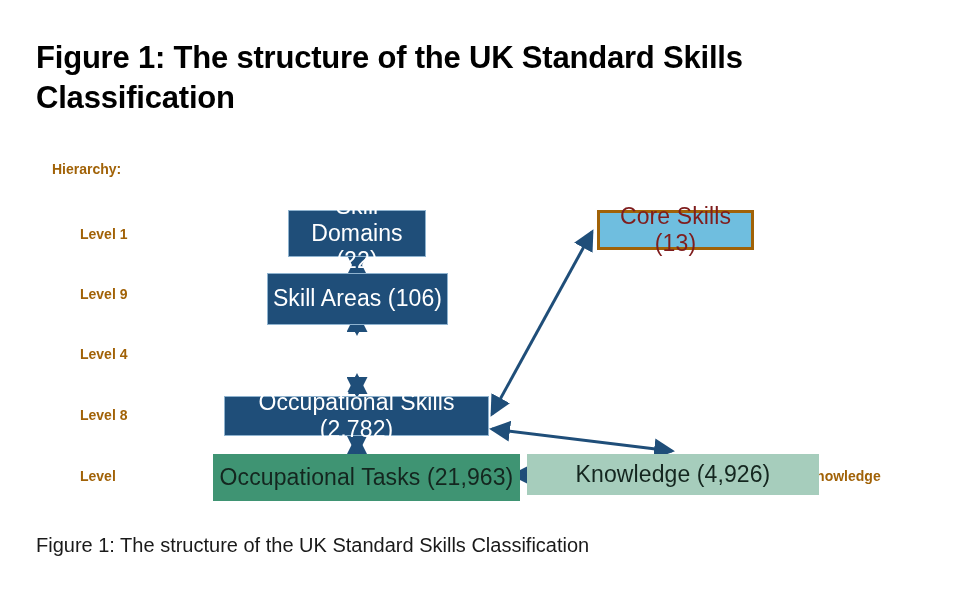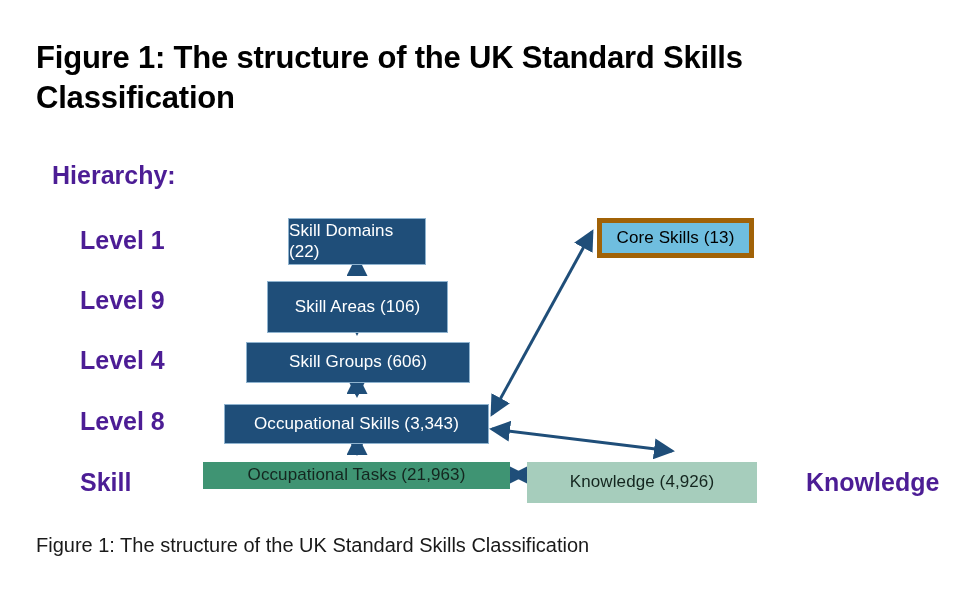--- a/index.html
+++ b/index.html
@@ -47,73 +47,73 @@
     position: absolute;
     left: 0;
     top: 0;
     width: 970px;
     height: 372px;
   }
 
   
   .axis-label {
     position: absolute;
-    color: #4c1d95;
-    font-size: 25px;
+    color: #a16207;
+    font-size: 14px;
     font-weight: bold;
     white-space: nowrap;
   }
   .axis-hierarchy { left: 52px;  top: 13px; }
   .axis-l1        { left: 80px;  top: 78px; text-align: center; }
   .axis-l2        { left: 80px;  top: 138px; }
   .axis-l3        { left: 80px;  top: 198px; }
   .axis-l4        { left: 80px;  top: 259px; }
   .axis-tasks     { left: 80px;  top: 320px; }
   .axis-knowledge { left: 806px; top: 320px; }
 
   
   .node {
     position: absolute;
     box-sizing: border-box;
     display: flex;
     align-items: center;
     justify-content: center;
-    font-size: 17px;
+    text-align: center;
+    font-size: 23px;
     line-height: 1.18;
     letter-spacing: 0.1px;
-    margin-top: 8px;
   }
   .node-dark {
     background: #1f4e79;
     color: #ffffff;
     border: 1px solid #8fb3cf;
   }
   .node-lightblue {
     background: #6fbedf;
-    color: #000000;
-    border: 5px solid #a16207;
+    color: #7f1d1d;
+    border: 3px solid #a16207;
   }
   .node-green {
     background: #3f9473;
     color: #14261f;
     border: 1px solid #3f9473;
   }
   .node-lightgreen {
     background: #a6cdbc;
     color: #14261f;
     border: 1px solid #a6cdbc;
   }
 
   .n-domains  { left: 288px; top: 62px;  width: 138px; height: 47px; }
   .n-areas    { left: 267px; top: 125px; width: 181px; height: 52px; }
   .n-groups   { left: 246px; top: 186px; width: 224px; height: 41px; }
   .n-occskill { left: 224px; top: 248px; width: 265px; height: 40px; }
-  .n-occtask  { left: 203px; top: 306px; width: 307px; height: 27px; }
+  .n-occtask  { left: 213px; top: 306px; width: 307px; height: 47px; }
   .n-core     { left: 597px; top: 62px;  width: 157px; height: 40px; }
-  .n-knowledge{ left: 527px; top: 306px; width: 230px; height: 41px; }
+  .n-knowledge{ left: 527px; top: 306px; width: 292px; height: 41px; }
 
   
   .caption {
     position: absolute;
     left: 36px;
     top: 534px;
     font-size: 20px;
     color: #1a1a1a;
     white-space: nowrap;
   }
@@ -149,27 +149,26 @@
       <line x1="492" y1="266" x2="592" y2="84" stroke="#1f4e79" stroke-width="3" marker-start="url(#arrTail)" marker-end="url(#arrHead)"></line>
 
       <line x1="492" y1="281" x2="672" y2="303" stroke="#1f4e79" stroke-width="3" marker-start="url(#arrTail)" marker-end="url(#arrHead)"></line>
     </svg>
 
     <div class="axis-label axis-hierarchy">Hierarchy:</div>
     <div class="axis-label axis-l1">Level 1</div>
     <div class="axis-label axis-l2">Level 9</div>
     <div class="axis-label axis-l3">Level 4</div>
     <div class="axis-label axis-l4">Level 8</div>
-    <div class="axis-label axis-tasks">Skill</div>
+    <div class="axis-label axis-tasks">Level</div>
     <div class="axis-label axis-knowledge">Knowledge</div>
 
     <div class="node node-dark n-domains">Skill Domains (22)</div>
     <div class="node node-dark n-areas">Skill Areas (106)</div>
-    <div class="node node-dark n-groups">Skill Groups (606)</div>
-    <div class="node node-dark n-occskill">Occupational Skills (3,343)</div>
+    <div class="node node-dark n-occskill">Occupational Skills (2,782)</div>
     <div class="node node-green n-occtask">Occupational Tasks (21,963)</div>
 
     <div class="node node-lightblue n-core">Core Skills (13)</div>
     <div class="node node-lightgreen n-knowledge">Knowledge (4,926)</div>
 
   </div>
 
   <div class="caption">Figure 1: The structure of the UK Standard Skills Classification</div>
 
 </div>

